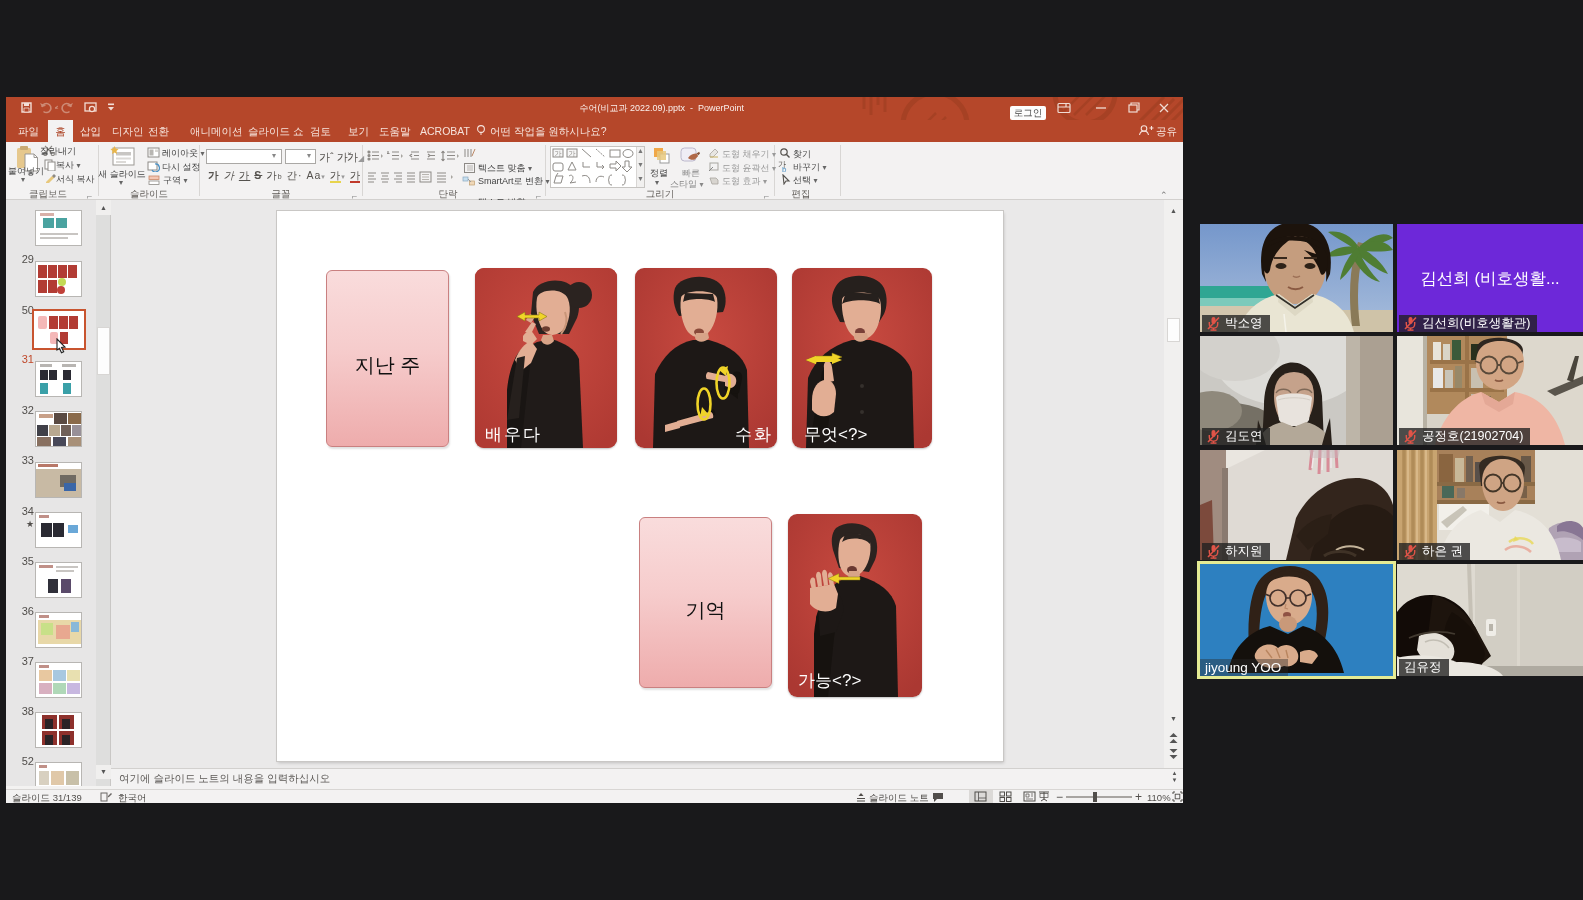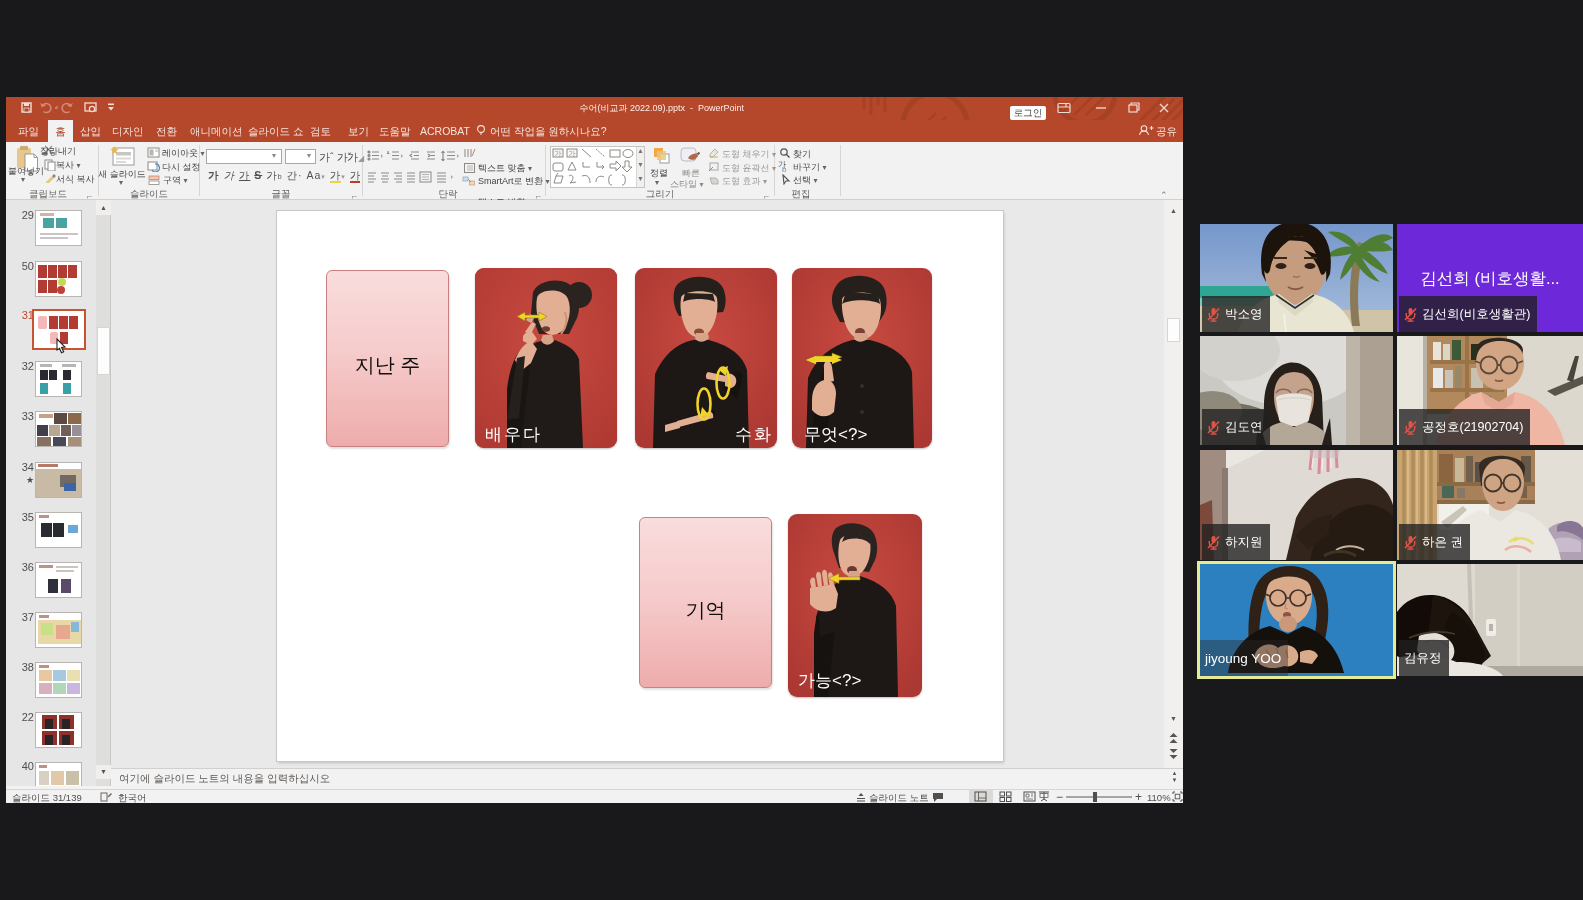--- a/index.html
+++ b/index.html
@@ -10,36 +10,36 @@
 #tabrow{position:absolute;left:-6px;top:23px;width:1183px;height:22px;background:#b5472a;}
 .tab{position:absolute;top:0;height:22px;color:#f6e3dc;font-size:10.5px;line-height:22px;white-space:nowrap;}
 #ribbon{position:absolute;left:-6px;top:45px;width:1183px;height:58px;background:#f3f2f2;border-bottom:1px solid #d2d0ce;}
 .glabel{position:absolute;bottom:-2px;font-size:9.5px;color:#605c58;text-align:center;}
 .gsep{position:absolute;top:3px;bottom:3px;width:1px;background:#d8d6d4;}
 .ric{position:absolute;color:#6a6764;font-size:9px;white-space:nowrap;}
 
 #content{position:absolute;left:0;top:103px;width:1177px;height:586px;background:#e9e8e8;}
 #panel{position:absolute;left:0;top:0;width:90px;height:586px;background:#e7e6e6;}
 #pscroll{position:absolute;left:90px;top:0;width:15px;height:586px;background:#dededd;border-right:1px solid #c9c7c5;}
-.snum{position:absolute;left:6px;width:22px;text-align:right;font-size:11px;color:#514e4b;}
+.snum{position:absolute;left:6px;width:22px;text-align:right;font-size:11px;color:#514e4b;margin-top:44px;}
 .thumb{position:absolute;left:29px;width:47px;height:36px;background:#fff;border:1px solid #b8b6b3;overflow:hidden;}
 #main{position:absolute;left:105px;top:0;width:1057px;height:568px;background:#eae9e9;}
 #mscroll{position:absolute;left:1158px;top:0;width:19px;height:568px;background:#f1f0ef;}
 #slide{position:absolute;left:166px;top:11px;width:726px;height:550px;background:#fff;box-shadow:0 0 0 1px #c9c7c5,1px 2px 3px rgba(0,0,0,.18);}
 
 #notes{position:absolute;left:105px;top:671px;width:1072px;height:21px;background:#f3f2f2;border-top:1px solid #d2d0ce;}
 #status{position:absolute;left:0;top:692px;width:1177px;height:14px;background:#f3f2f2;border-top:1px solid #d8d6d4;font-size:10px;color:#514e4b;}
 
 .pinkbox{position:absolute;border-radius:6px;background:linear-gradient(#f9dcdc,#f6cccc 45%,#eeacac);border:1px solid #c98080;box-shadow:1px 2px 2px rgba(0,0,0,.12);}
 .pinktxt{position:absolute;width:100%;text-align:center;color:#111;font-size:20px;}
 
 .photo{position:absolute;border-radius:9px;overflow:hidden;box-shadow:0 1px 2px rgba(0,0,0,.25);}
 
 .tile{position:absolute;overflow:hidden;background:#222;}
-.nchip{position:absolute;left:2px;bottom:0;background:rgba(32,32,32,.78);color:#fff;font-size:12.5px;height:36px;line-height:19px;padding:0 7px 0 5px;display:flex;align-items:center;gap:5px;}
+.nchip{position:absolute;left:2px;bottom:0;background:rgba(32,32,32,.78);color:#fff;font-size:12.5px;height:17px;line-height:19px;padding:0 7px 0 5px;display:flex;align-items:center;gap:5px;}
 .micoff{width:13px;height:15px;display:inline-block;position:relative;flex:0 0 auto;}
 </style></head>
 <body>
 <div id="page">
   <div id="ppt">
     <div id="tbar">
 
       <svg width="1183" height="23" style="position:absolute;left:0;top:0" viewBox="0 0 1183 23">
         <g fill="none" stroke="#a64124" stroke-width="3">
           <line x1="864" y1="0" x2="864" y2="12"></line>
@@ -88,21 +88,21 @@
             <path d="M81 8v-2h8v7h-2"></path>
           <path d="M110 7l8 8m0-8l-8 8" stroke-width="1.3"></path>
         </g>
       </svg>
     </div>
     <div id="tabrow">
       <div class="tab" style="left:18px;">파일</div>
       <div class="tab" style="left:48px;width:25px;background:#f3f2f2;color:#ad4426;text-align:center;">홈</div>
       <div class="tab" style="left:80px;">삽입</div>
       <div class="tab" style="left:112px;">디자인</div>
-      <div class="tab" style="left:156px;text-align:center;">전환</div>
+      <div class="tab" style="left:148px;text-align:center;">전환</div>
       <div class="tab" style="left:190px;">애니메이션</div>
       <div class="tab" style="left:248px;">슬라이드 쇼</div>
       <div class="tab" style="left:310px;">검토</div>
       <div class="tab" style="left:348px;">보기</div>
       <div class="tab" style="left:379px;">도움말</div>
       <div class="tab" style="left:420px;font-size:10.5px;">ACROBAT</div>
       <svg width="14" height="22" style="position:absolute;left:474px;top:0" viewBox="0 0 14 22">
           <g stroke="#f6e3dc" fill="none" stroke-width="1.1">
             <circle cx="7" cy="9" r="3.4"></circle>
             <path d="M5.5 12.5h3M6 14h2"></path>
@@ -414,21 +414,21 @@
         <div class="snum" style="top:461px">38</div>
         <div class="thumb" style="top:462px">
             <div style="position:absolute;left:3px;top:2px;width:10px;height:3px;background:#c09088"></div>
             <div style="position:absolute;left:3px;top:7px;width:13px;height:11px;background:#e8c8a0"></div>
             <div style="position:absolute;left:17px;top:7px;width:13px;height:11px;background:#a8c8e0"></div>
             <div style="position:absolute;left:31px;top:7px;width:13px;height:11px;background:#e8e0b0"></div>
             <div style="position:absolute;left:3px;top:20px;width:13px;height:11px;background:#d8b0c0"></div>
             <div style="position:absolute;left:17px;top:20px;width:13px;height:11px;background:#b0d8b8"></div>
             <div style="position:absolute;left:31px;top:20px;width:13px;height:11px;background:#c8b8e0"></div>
           </div>
-        <div class="snum" style="top:511px">22</div>
+        <div class="snum" style="top:511px">52</div>
         <div class="thumb" style="top:512px">
             <div style="position:absolute;left:6px;top:2px;width:15px;height:14px;background:#8e312c"></div>
             <div style="position:absolute;left:23px;top:2px;width:15px;height:14px;background:#8e312c"></div>
             <div style="position:absolute;left:6px;top:18px;width:15px;height:14px;background:#8e312c"></div>
             <div style="position:absolute;left:23px;top:18px;width:15px;height:14px;background:#8e312c"></div>
             <div style="position:absolute;left:9px;top:6px;width:8px;height:10px;background:#2a2326"></div>
             <div style="position:absolute;left:26px;top:6px;width:8px;height:10px;background:#2a2326"></div>
             <div style="position:absolute;left:9px;top:22px;width:8px;height:10px;background:#2a2326"></div>
             <div style="position:absolute;left:26px;top:22px;width:8px;height:10px;background:#2a2326"></div>
           </div>

